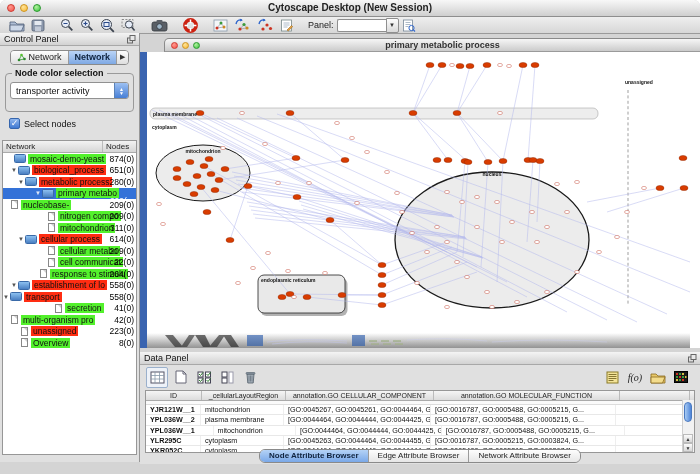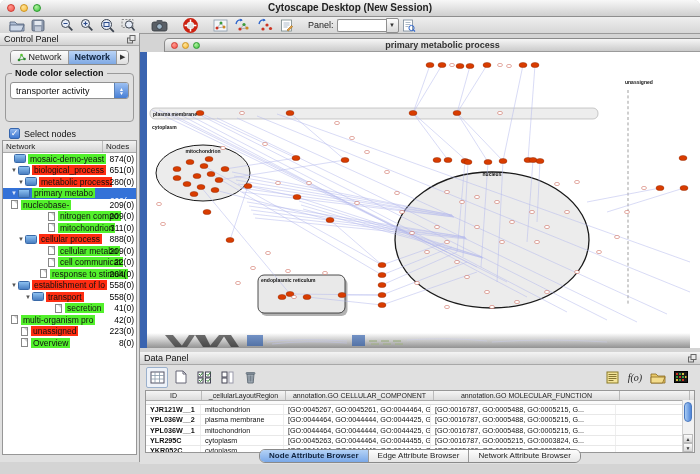--- a/index.html
+++ b/index.html
@@ -35,21 +35,21 @@
     border-bottom:1px solid #a8a8a8;font-weight:normal;font-size:9px;line-height:12px;padding-left:4px;}
   .float-ico{position:absolute;right:3px;top:2px;}
   .cp-tabs{height:18px;display:flex;align-items:center;justify-content:center;padding-top:2px;}
   .seg-wrap{display:flex;border:1px solid #8a8a8a;border-radius:4px;overflow:hidden;height:13px;}
   .seg{display:flex;align-items:center;justify-content:center;font-size:9px;padding:0 6px;
     background:linear-gradient(#fdfdfd,#dedede);border-right:1px solid #9a9a9a;color:#222;}
   .seg:last-child{border-right:none;}
   .seg.active{background:linear-gradient(#bad4f6,#7fa9e4);font-weight:bold;color:#10243f;}
   .seg.arrow{padding:0 3px;font-size:7px;color:#333;}
   .groupbox{position:relative;margin:7px 5px 0 5px;border:1px solid #9a9a9a;border-radius:4px;
-    padding:8px 4px 22px 4px;}
+    padding:8px 4px 12px 4px;}
   .groupbox .legend{position:absolute;top:-6px;left:6px;background:#e0e0e0;padding:0 3px;
     font-weight:bold;font-size:9px;}
   .combo{display:flex;align-items:center;height:15px;border:1px solid #919191;border-radius:3px;
     background:#fff;overflow:hidden;}
   .combo .val{flex:1;font-size:9px;padding-left:5px;color:#111;}
   .combo .step{width:13px;height:15px;background:linear-gradient(#9cc0f2,#477fd6);
     display:flex;flex-direction:column;align-items:center;justify-content:center;color:#fff;
     font-size:5px;line-height:4px;border-left:1px solid #5a82b8;}
   .chk-row{display:flex;align-items:center;margin:6px 0 5px 9px;}
   .chk{width:11px;height:11px;border-radius:2px;background:linear-gradient(#8fb6ee,#3f79d2);
@@ -305,21 +305,21 @@
             <span class="fold"></span>
             <span class="t-lab red">biological_process</span>
             <span class="t-val">651(0)</span>
           </div>
           <div class="t-row" style="padding-left: 15px; text-align: right;">
             <span class="arr">▼</span>
             <span class="fold"></span>
             <span class="t-lab red">metabolic process</span>
             <span class="t-val">280(0)</span>
           </div>
-          <div class="t-row selected" style="padding-left: 8px;">
+          <div class="t-row selected" style="padding-left: 32px;">
             <span class="arr">▼</span>
             <span class="fold"></span>
             <span class="t-lab green">primary metabo</span>
             <span class="t-val">209(...</span>
           </div>
           <div class="t-row" style="">
             <span class="arr"></span>
             <span class="page"></span>
             <span class="t-lab green">nucleobase-</span>
             <span class="t-val">209(0)</span>
@@ -333,21 +333,21 @@
           <div class="t-row" style="padding-left: 37px;">
             <span class="arr"></span>
             <span class="page"></span>
             <span class="t-lab green">mitochondrion</span>
             <span class="t-val">311(0)</span>
           </div>
           <div class="t-row" style="padding-left: 15px;">
             <span class="arr">▼</span>
             <span class="fold"></span>
             <span class="t-lab red">cellular process</span>
-            <span class="t-val">888(0)</span>
+            <span class="t-val">614(0)</span>
           </div>
           <div class="t-row" style="padding-left: 37px;">
             <span class="arr"></span>
             <span class="page"></span>
             <span class="t-lab green">cellular metabo</span>
             <span class="t-val">209(0)</span>
           </div>
           <div class="t-row" style="padding-left: 37px;">
             <span class="arr"></span>
             <span class="page"></span>
@@ -359,21 +359,21 @@
             <span class="page"></span>
             <span class="t-lab green">response to stimulu</span>
             <span class="t-val">264(0)</span>
           </div>
           <div class="t-row" style="padding-left: 8px;">
             <span class="arr">▼</span>
             <span class="fold"></span>
             <span class="t-lab red">establishment of lo</span>
             <span class="t-val">558(0)</span>
           </div>
-          <div class="t-row" style="padding-left: 22px;">
+          <div class="t-row" style="">
             <span class="arr">▼</span>
             <span class="fold"></span>
             <span class="t-lab red">transport</span>
             <span class="t-val">558(0)</span>
           </div>
           <div class="t-row" style="padding-left: 44px;">
             <span class="arr"></span>
             <span class="page"></span>
             <span class="t-lab green">secretion</span>
             <span class="t-val">41(0)</span>
@@ -711,21 +711,21 @@
             <span class="dc" style="width: 69px;"></span>
           </div>
           <div class="dp-row">
             <span class="dc id" style="width: 55px;">YPL036W__2</span>
             <span class="dc" style="width: 83px;">plasma membrane</span>
             <span class="dc" style="width: 147px;">[GO:0044464, GO:0044444, GO:0044425, G...</span>
             <span class="dc" style="width: 185px;">[GO:0016787, GO:0005488, GO:0005215, G...</span>
             <span class="dc" style="width: 69px;"></span>
           </div>
           <div class="dp-row">
-            <span class="dc id" style="width: 55px;">YPL036W__1</span>
+            <span class="dc id" style="width: 68px;">YPL036W__1</span>
             <span class="dc" style="width: 83px;">mitochondrion</span>
             <span class="dc" style="width: 147px;">[GO:0044464, GO:0044444, GO:0044425, G...</span>
             <span class="dc" style="width: 185px;">[GO:0016787, GO:0005488, GO:0005215, G...</span>
             <span class="dc" style="width: 69px;"></span>
           </div>
           <div class="dp-row">
             <span class="dc id" style="width: 55px;">YLR295C</span>
             <span class="dc" style="width: 83px;">cytoplasm</span>
             <span class="dc" style="width: 147px;">[GO:0045263, GO:0044464, GO:0044455, G...</span>
             <span class="dc" style="width: 185px;">[GO:0016787, GO:0005215, GO:0003824, G...</span>

